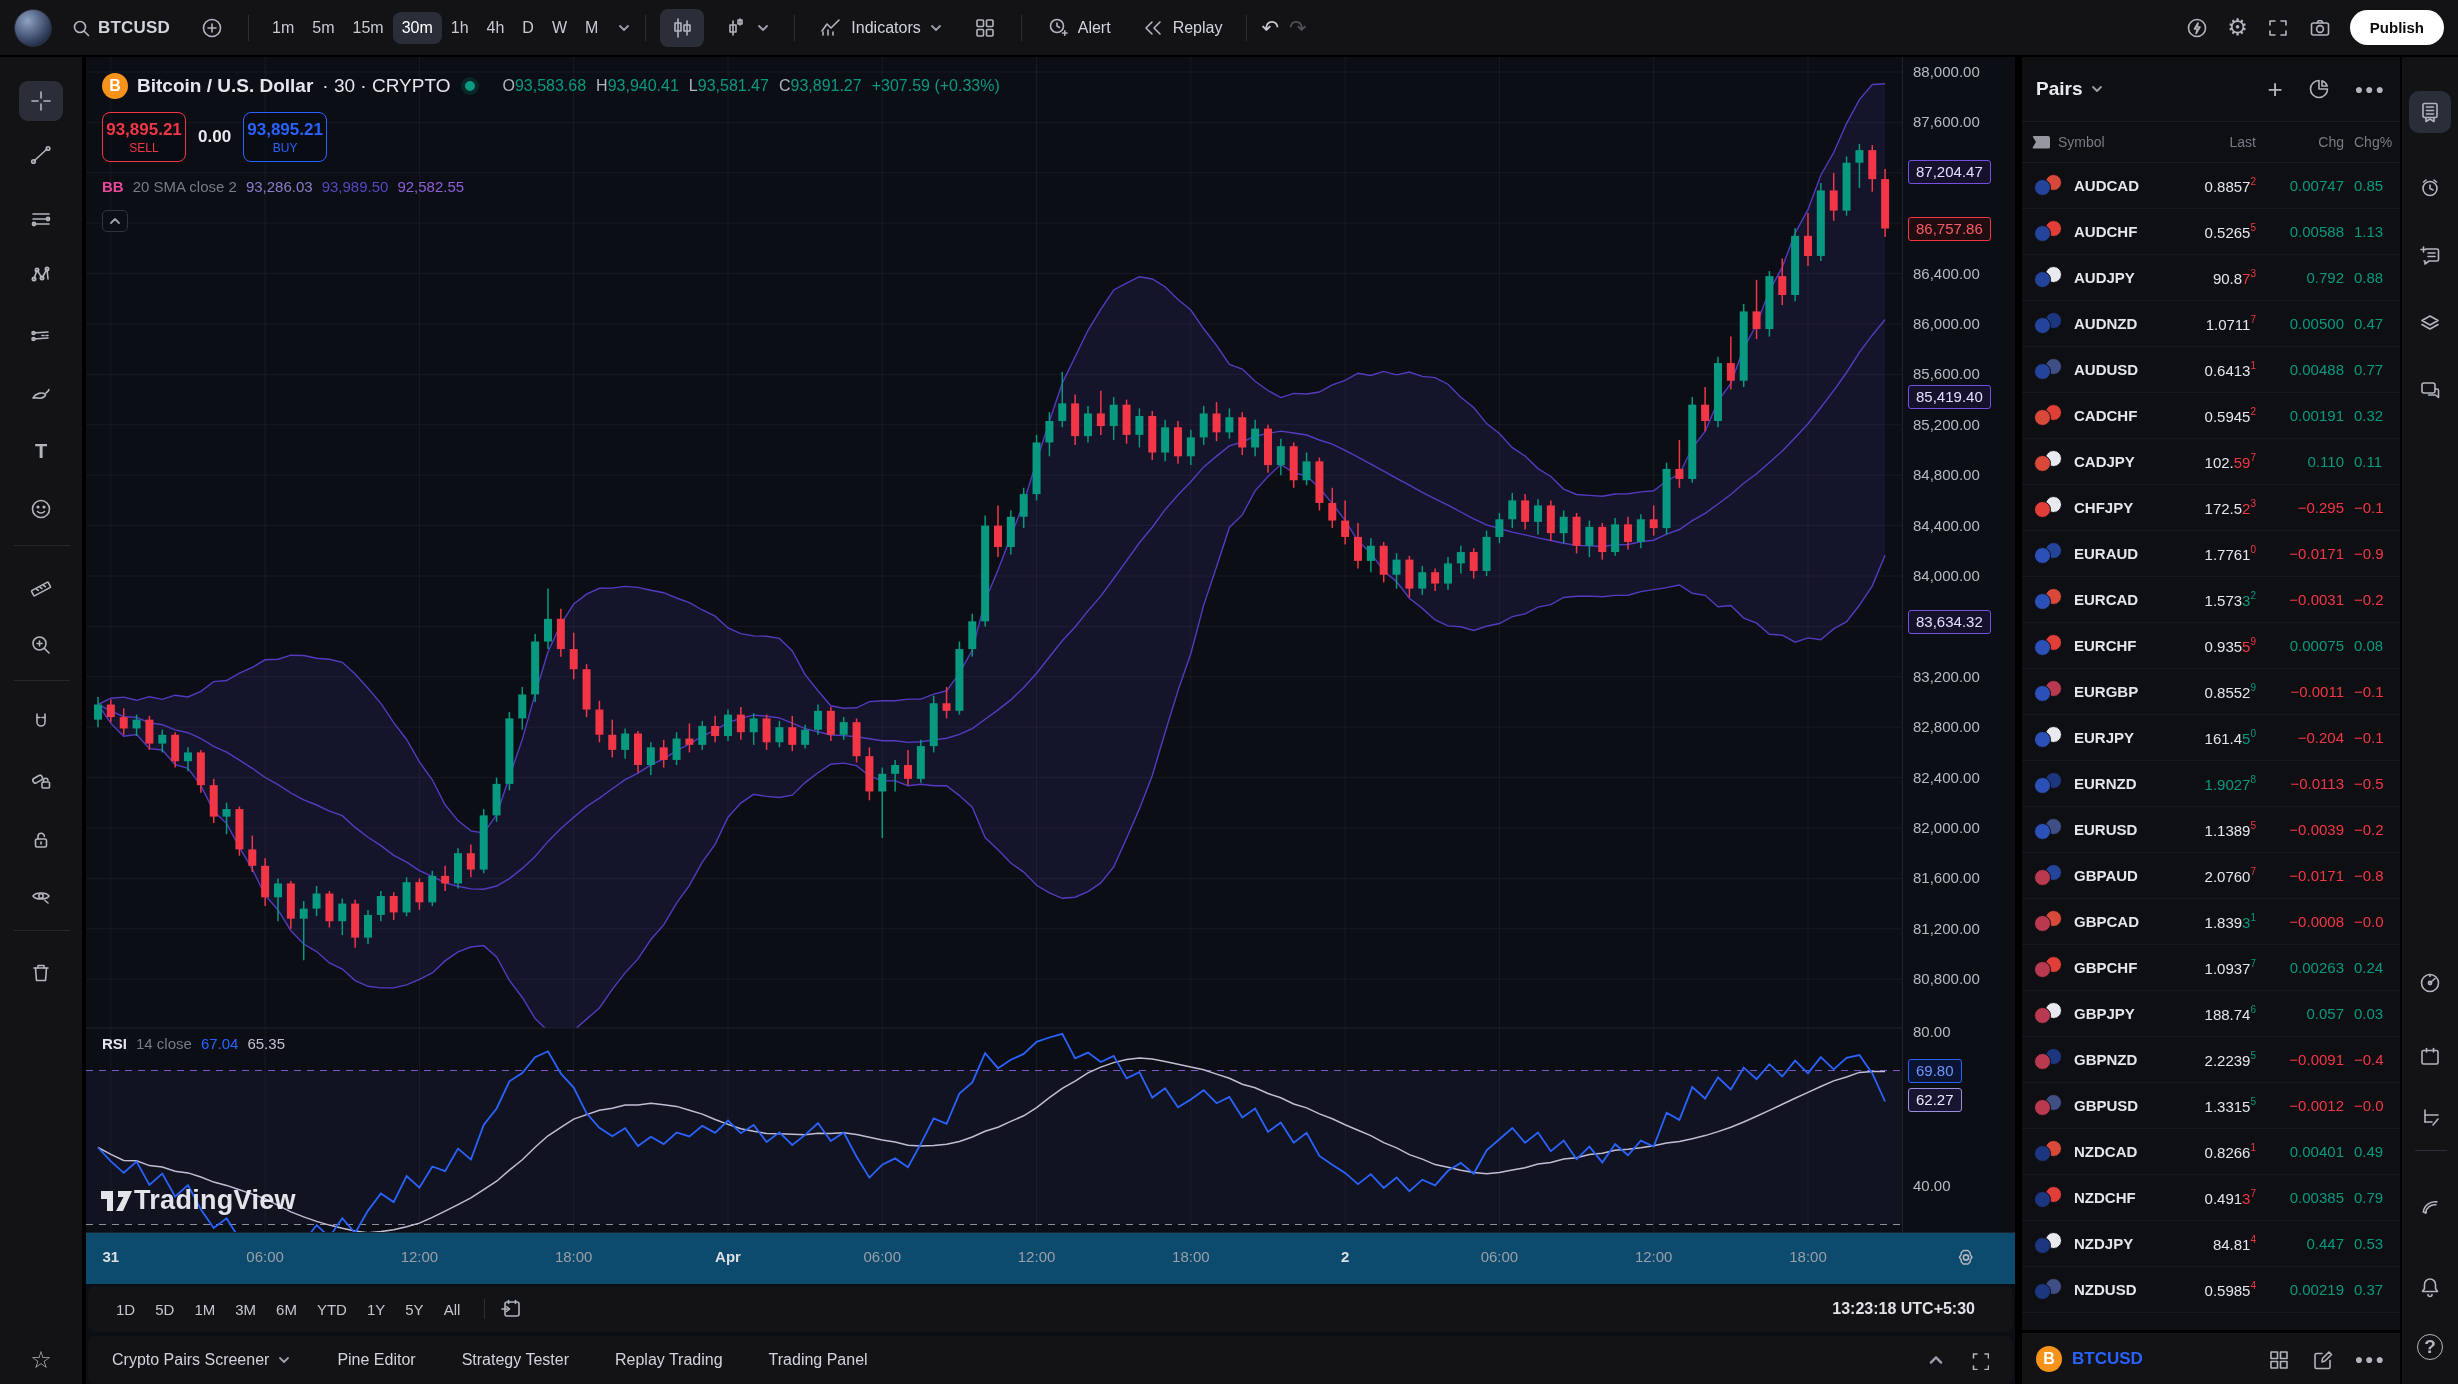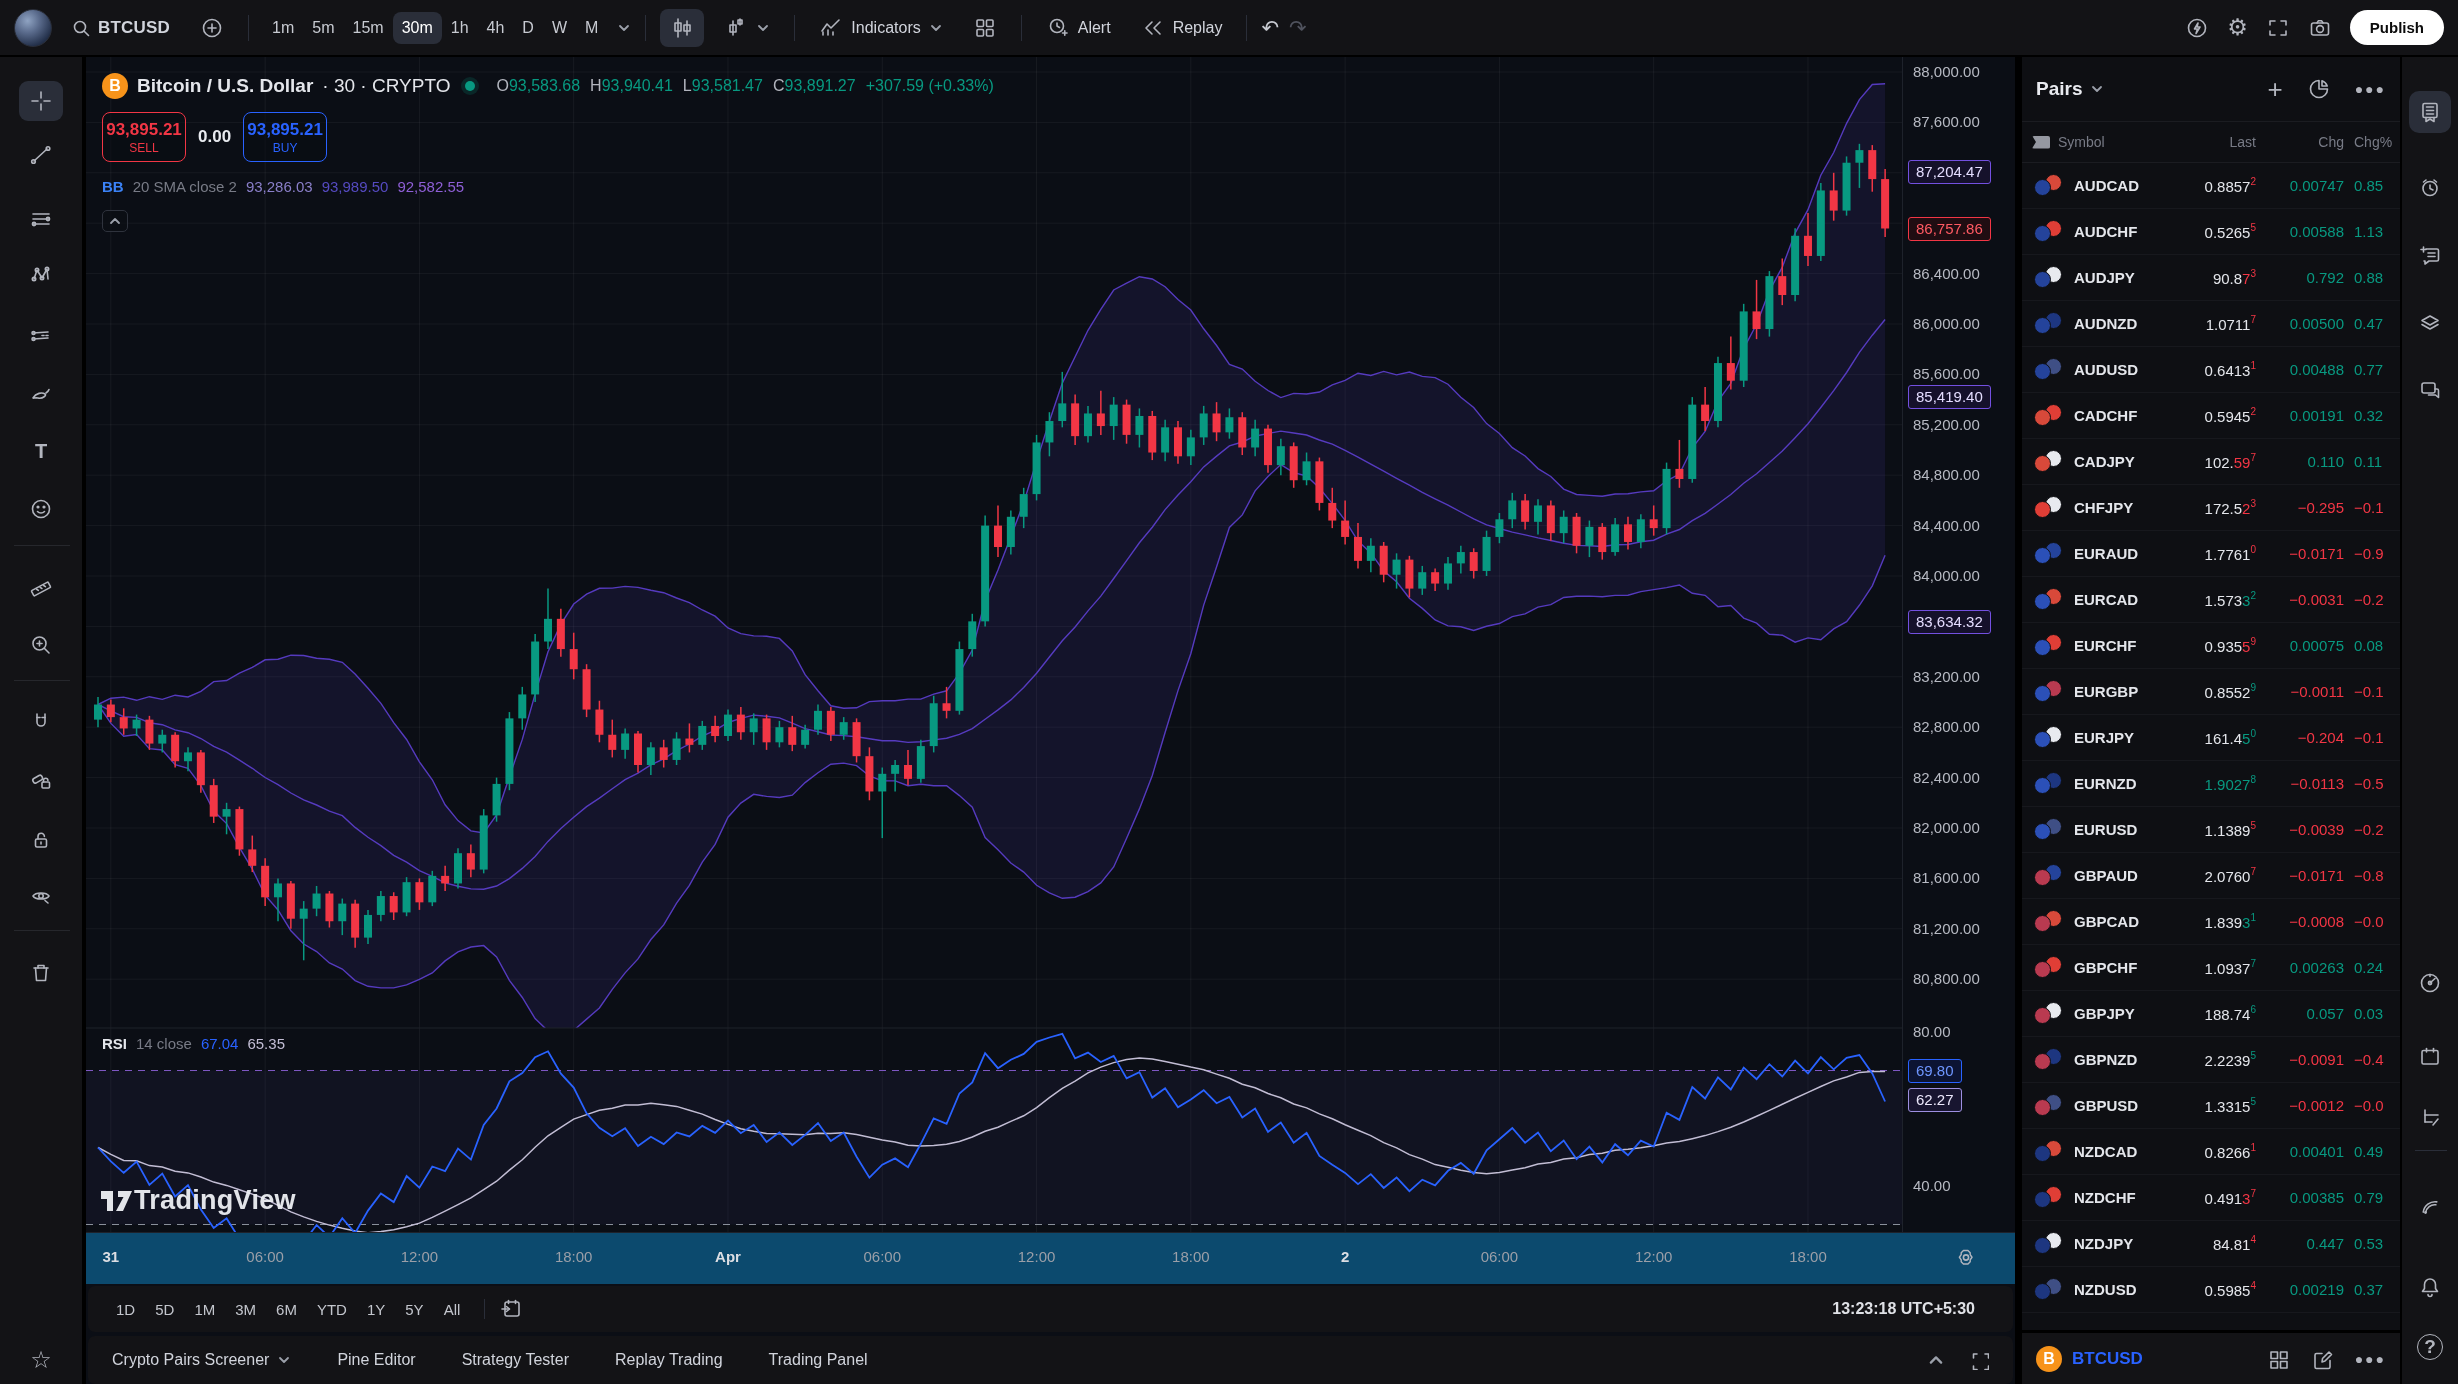--- a/index.html
+++ b/index.html
@@ -47,32 +47,32 @@
   .pa-label.red { background:#200d12; border-color:#f23645; color:#ff5a63; }
   .pa-label.blue { background:#0c1433; border-color:#2962ff; color:#6e96ff; }
   .pa-label.lav { background:#181530; border-color:#9d8fe0; color:#ece8fc; }
 
   
   .legend { position:absolute; left:16px; top:16px; z-index:10; display:flex; align-items:center; gap:9px; font-size:19px; }
   .coin { width:26px; height:26px; border-radius:50%; background:#f7931a; color:#fff; font-weight:700; font-size:16px; display:flex; align-items:center; justify-content:center; }
   .pair-title { font-weight:600; color:#e4e6eb; }
   .pair-meta { color:#e4e6eb; }
   .status-dot { width:10px; height:10px; border-radius:50%; background:#089981; box-shadow:0 0 0 4px rgba(8,153,129,.18); margin:0 6px; }
-  .ohlc { display:flex; gap:10px; font-size:16px; margin-left:6px; }
+  .ohlc { display:flex; gap:10px; font-size:16px; margin-left:12px; }
   .ohlc .k { color:#b2b5be; }
   .ohlc .v { color:#089981; }
   .orderrow { position:absolute; left:16px; top:55px; z-index:10; display:flex; align-items:center; gap:12px; }
   .obox { width:84px; height:50px; border-radius:8px; border:1.5px solid; display:flex; flex-direction:column; align-items:center; justify-content:center; cursor:pointer; background:rgba(10,12,18,.55); }
   .obox .p { font-size:17px; font-weight:700; }
   .obox .t { font-size:12px; margin-top:1px; }
   .obox.sell { border-color:#f23645; color:#f23645; }
   .obox.buy  { border-color:#2962ff; color:#2962ff; }
   .spread { font-size:17px; color:#e8eaef; font-weight:600; }
   .bb-legend { position:absolute; left:16px; top:121px; z-index:10; display:flex; gap:9px; font-size:15px; align-items:center; }
-  .bb-legend .nm { font-weight:700; color:#3b82f6; }
+  .bb-legend .nm { font-weight:700; color:#ec4899; }
   .bb-legend .pr { color:#787b86; }
   .caret-btn { position:absolute; left:16px; top:153px; z-index:10; width:26px; height:22px; border:1px solid #2f333d; border-radius:5px; background:rgba(12,14,20,.7); display:flex; align-items:center; justify-content:center; cursor:pointer; }
   .rsi-legend { position:absolute; left:16px; top:978px; z-index:10; display:flex; gap:9px; font-size:15px; align-items:center; }
   .rsi-legend .nm { font-weight:700; color:#e4e6eb; }
   .rsi-legend .pr { color:#787b86; }
   .watermark { position:absolute; left:14px; top:1128px; z-index:9; display:flex; align-items:center; opacity:.95; }
   .watermark .wm-text { font-size:27px; font-weight:700; color:#eef0f4; letter-spacing:.3px; }
 
   
   .timeaxis { position:absolute; left:0; top:1175px; width:1929px; height:52px; background:#0c4a6e; border-top:1px solid #1e222b; z-index:4; }

